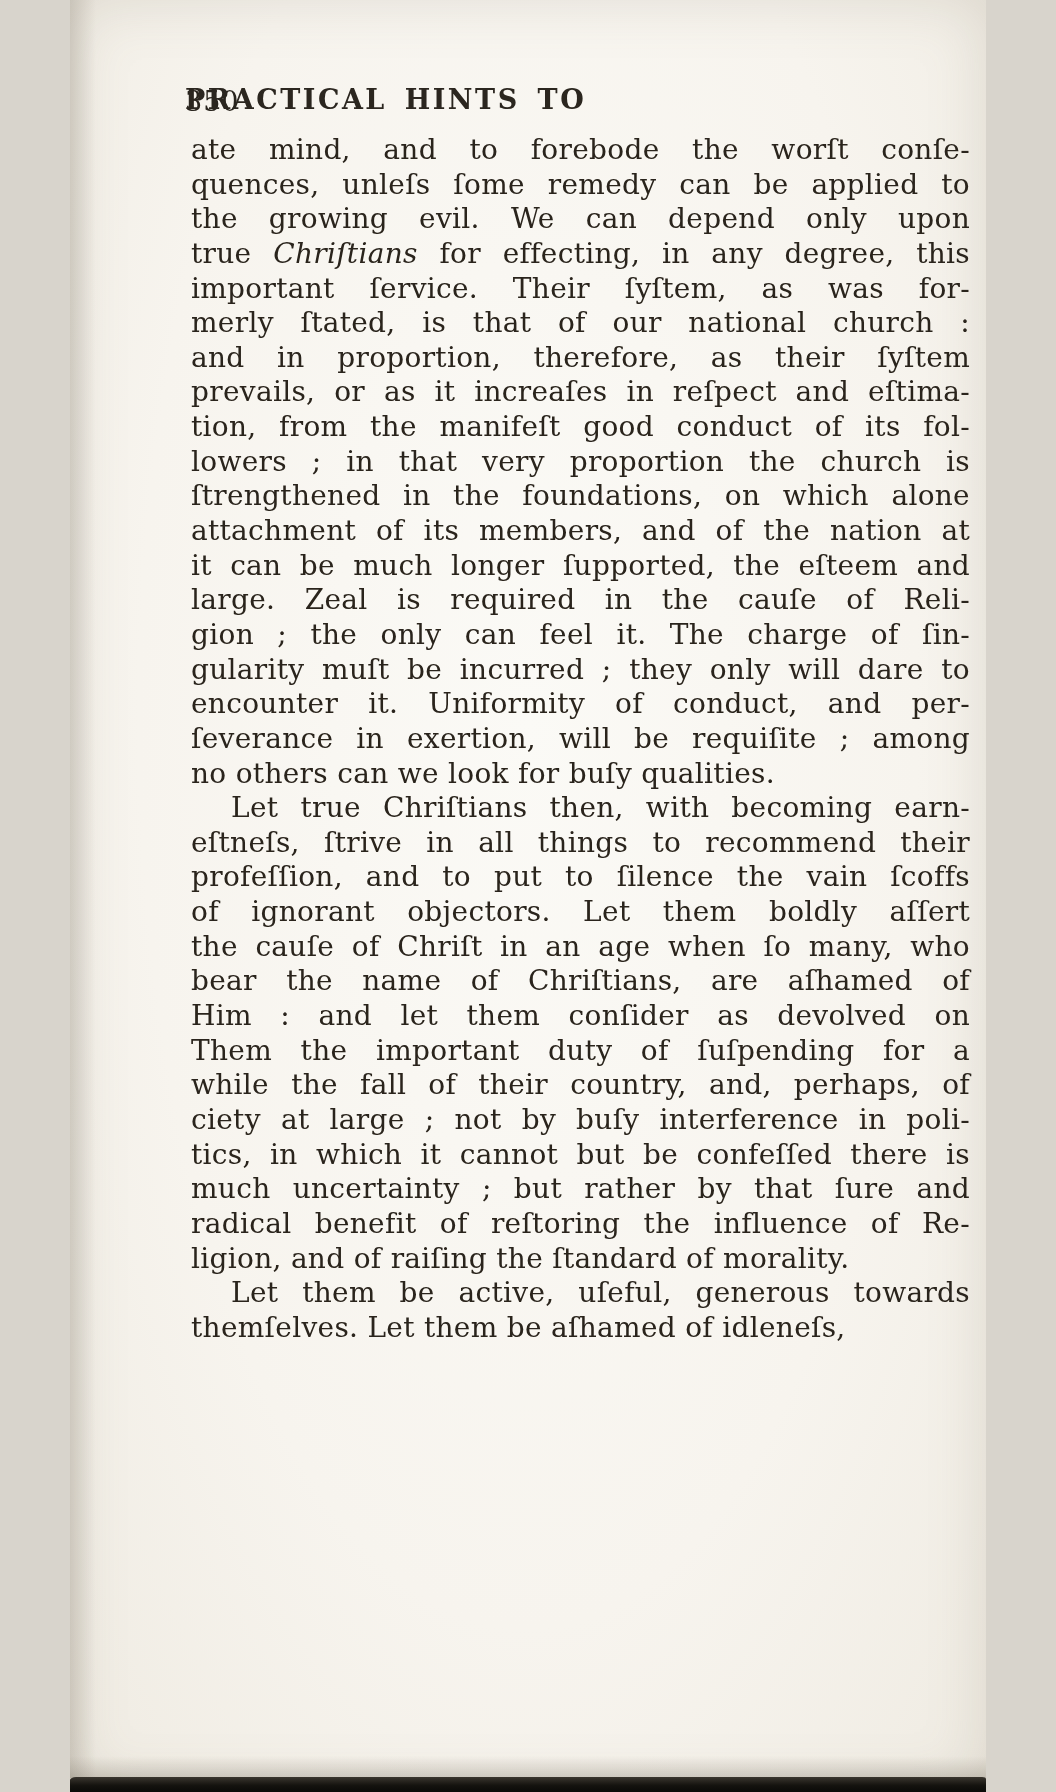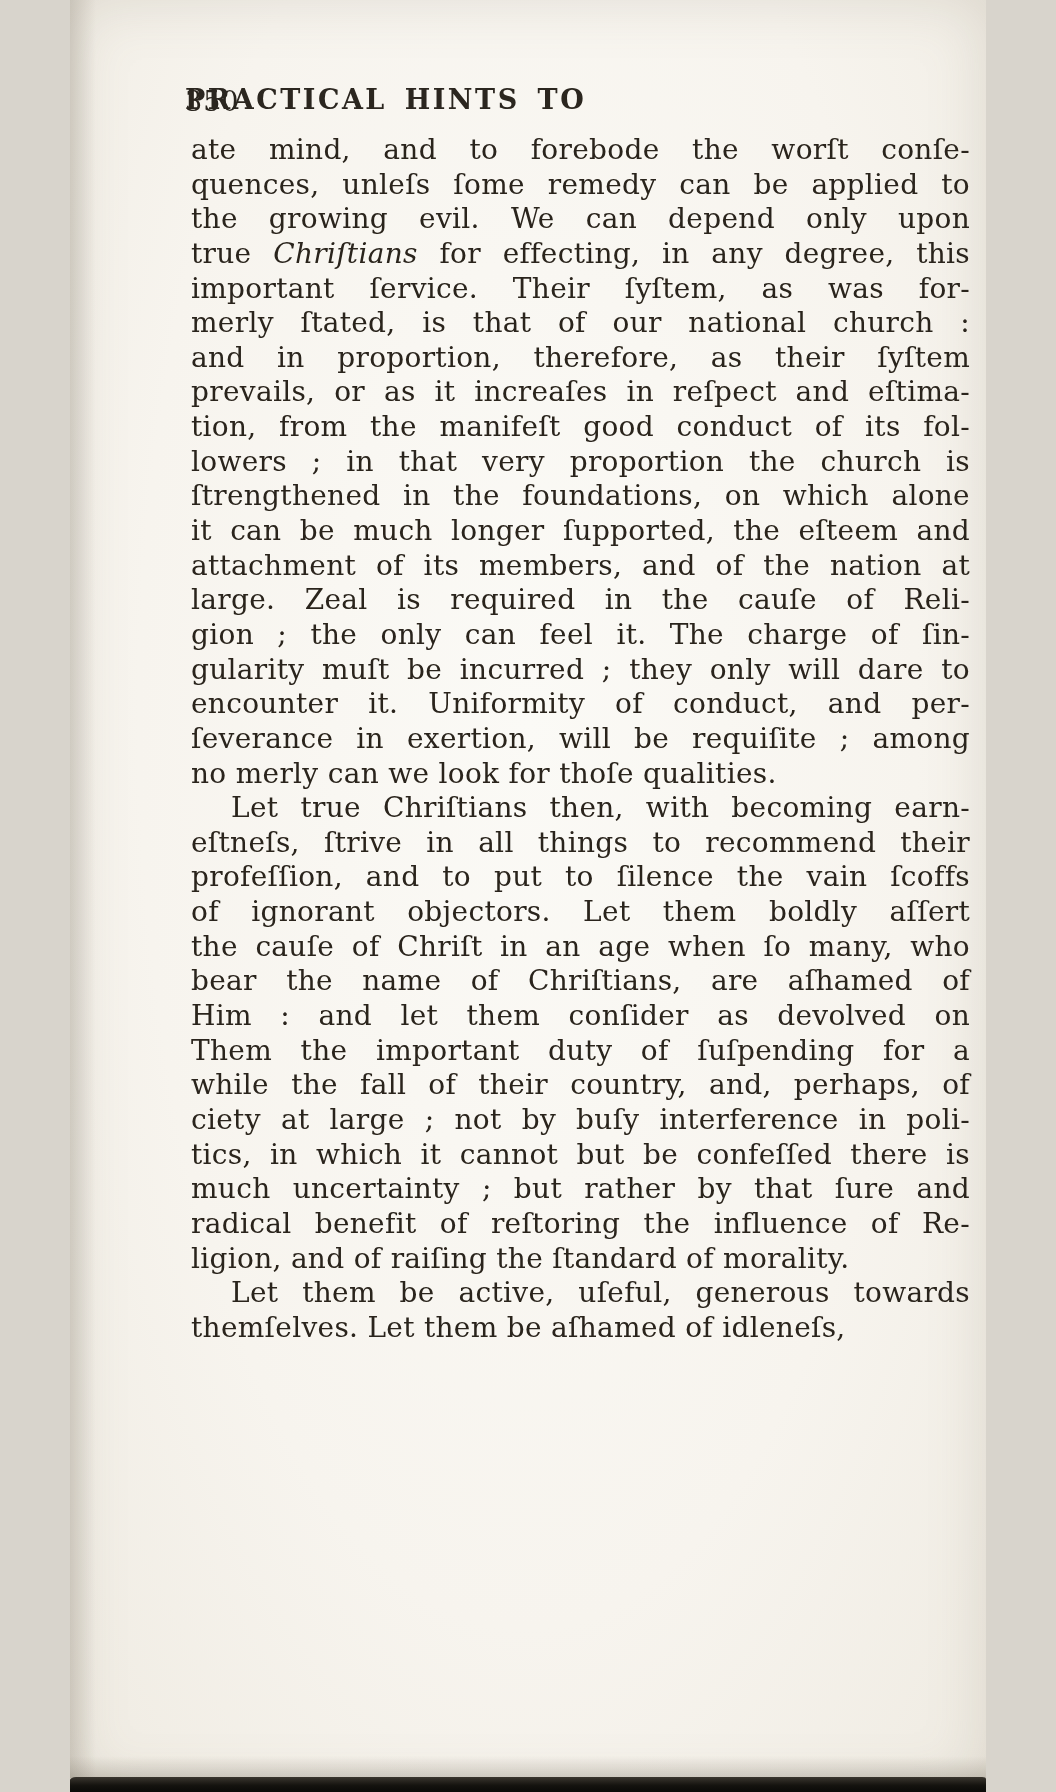--- a/index.html
+++ b/index.html
@@ -108,28 +108,28 @@
       <div class="line"><span>quences, unleſs ſome remedy can be applied to</span></div>
       <div class="line"><span>the growing evil.  We can depend only upon</span></div>
       <div class="line"><span>true </span><i>Chriſtians</i><span> for effecting, in any degree, this</span></div>
       <div class="line"><span>important ſervice.  Their ſyſtem, as was for-</span></div>
       <div class="line"><span>merly ſtated, is that of our national church :</span></div>
       <div class="line"><span>and in proportion, therefore, as their ſyſtem</span></div>
       <div class="line"><span>prevails, or as it increaſes in reſpect and eſtima-</span></div>
       <div class="line"><span>tion, from the manifeſt good conduct of its fol-</span></div>
       <div class="line"><span>lowers ; in that very proportion the church is</span></div>
       <div class="line"><span>ſtrengthened in the foundations, on which alone</span></div>
+      <div class="line"><span>attachment of its members, and of the nation at</span></div>
       <div class="line"><span>it can be much longer ſupported, the eſteem and</span></div>
-      <div class="line"><span>attachment of its members, and of the nation at</span></div>
       <div class="line"><span>large.  Zeal is required in the cauſe of Reli-</span></div>
       <div class="line"><span>gion ; the only can feel it.  The charge of ſin-</span></div>
       <div class="line"><span>gularity muſt be incurred ; they only will dare to</span></div>
       <div class="line"><span>encounter it.  Uniformity of conduct, and per-</span></div>
       <div class="line"><span>ſeverance in exertion, will be requiſite ; among</span></div>
-      <div class="line last"><span>no merly can we look for thoſe qualities.</span></div>
+      <div class="line last"><span>no others can we look for buſy qualities.</span></div>
       <div class="line indent"><span>Let true Chriſtians then, with becoming earn-</span></div>
       <div class="line"><span>eſtneſs, ſtrive in all things to recommend their</span></div>
       <div class="line"><span>profeſſion, and to put to ſilence the vain ſcoffs</span></div>
       <div class="line"><span>of ignorant objectors.  Let them boldly aſſert</span></div>
       <div class="line"><span>the cauſe of Chriſt in an age when ſo many, who</span></div>
       <div class="line"><span>bear the name of Chriſtians, are aſhamed of</span></div>
       <div class="line"><span>Him : and let them conſider as devolved on</span></div>
       <div class="line"><span>Them the important duty of ſuſpending for a</span></div>
       <div class="line"><span>while the fall of their country, and, perhaps, of</span></div>
       <div class="line"><span>ciety at large ; not by buſy interference in poli-</span></div>

